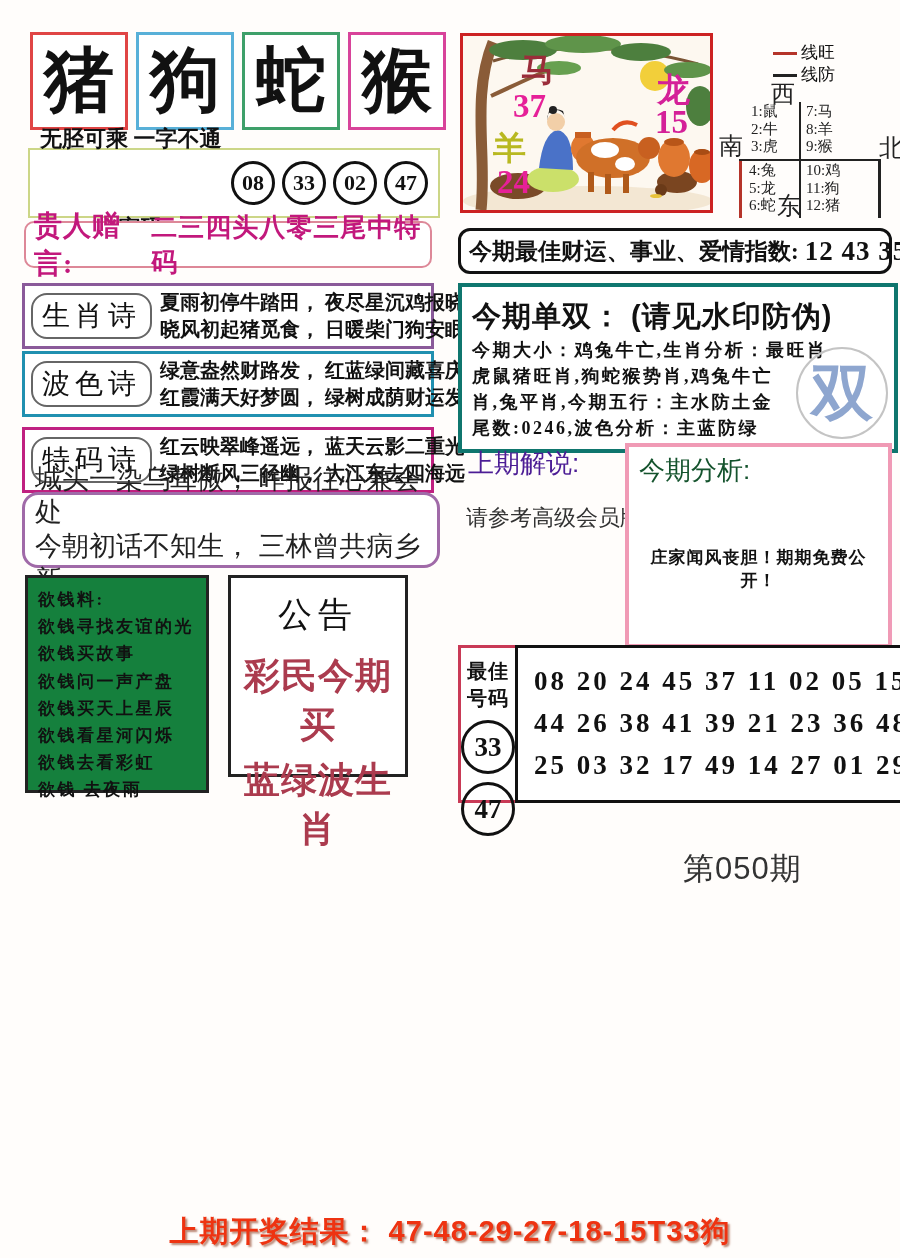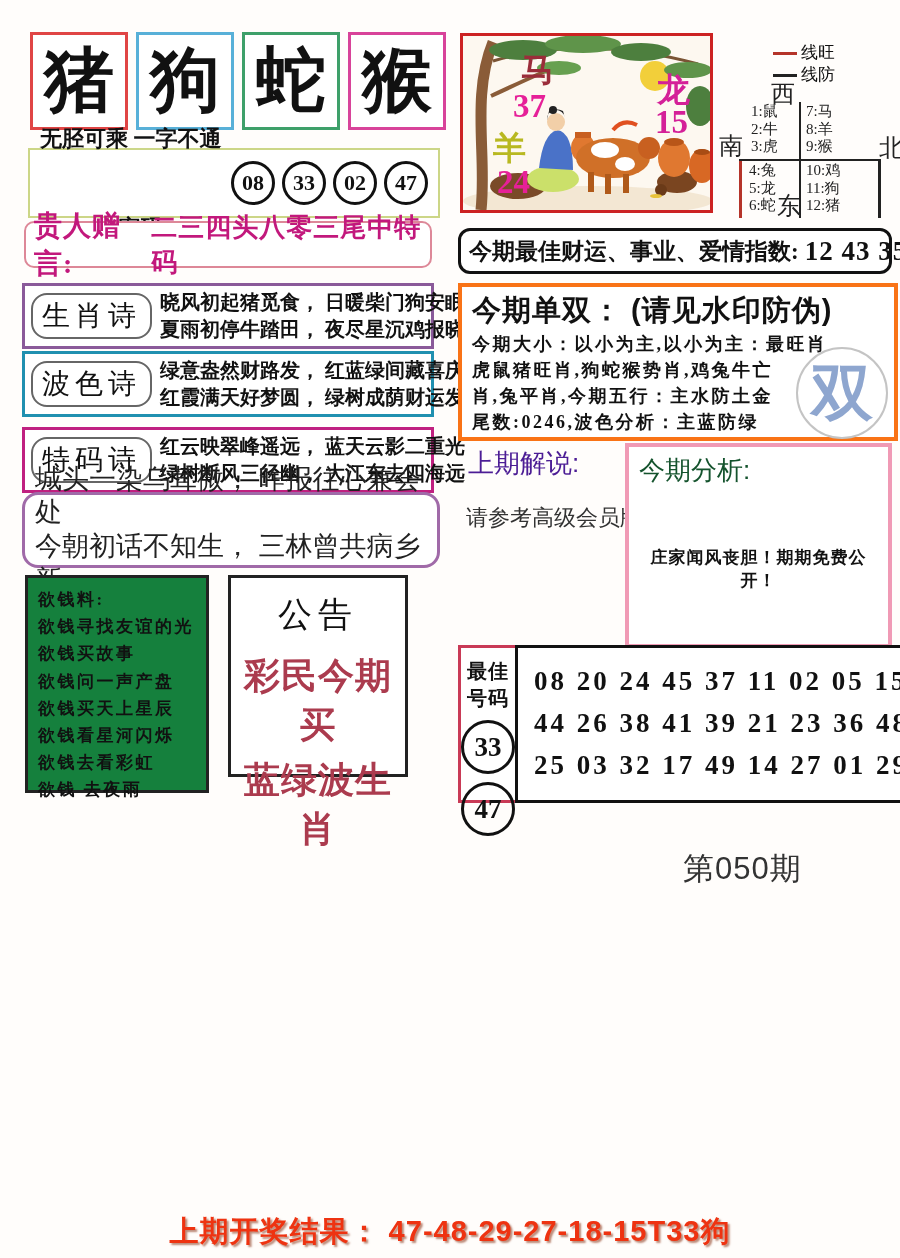--- a/index.html
+++ b/index.html
@@ -65,22 +65,22 @@
   .cq.bl{border-right:2px solid #222;border-left:3px solid #b5342a;padding-left:7px;}
   .cq.br{border-right:3px solid #222;}
 
   
   .indexrow{left:458px;top:228px;width:412px;height:40px;border:3px solid #111;border-radius:12px;
             background:#fff;display:flex;align-items:center;padding:0 8px;white-space:nowrap;}
   .indexrow .lbl{font-size:23px;font-weight:bold;}
   .indexrow .nums{font-size:27px;font-weight:bold;margin-left:6px;letter-spacing:1px;}
 
   
-  .danshuang{left:458px;top:283px;width:412px;height:142px;border:4px solid #f97316;background:#fff;
-             padding:4px 10px;}
+  .danshuang{left:458px;top:283px;width:412px;height:142px;border:4px solid #0f766e;background:#fff;
+             padding:10px 10px;}
   .ds-title{font-family:"Liberation Sans",sans-serif;font-size:29px;font-weight:600;letter-spacing:1px;}
   .ds-line{font-size:18px;font-weight:bold;letter-spacing:2.5px;line-height:1.45;}
   .watermark{position:absolute;right:6px;top:60px;width:88px;height:88px;border:2px solid #c4c4c4;
              border-radius:50%;display:flex;align-items:center;justify-content:center;background:transparent;}
   .watermark span{color:#8ea6cf;font-size:62px;font-weight:bold;}
 
   
   .last-title{left:468px;top:446px;font-family:"Liberation Sans",sans-serif;font-size:26px;color:#4c1d95;}
   .last-text{left:466px;top:503px;font-family:"Liberation Sans",sans-serif;font-size:22px;color:#333;}
   .analysis{left:625px;top:443px;width:239px;height:185px;border:4px solid #f09ab5;background:#fff;padding:6px 10px;}
@@ -129,22 +129,22 @@
   </div>
 
   <div class="abs benefactor">
     <span class="lbl">贵人赠言:</span>
     <span class="txt">二三四头八零三尾中特码</span>
   </div>
 
   <div class="abs poem" style="top: 283px; border-color: rgb(138, 90, 154);">
     <span class="poem-label">生肖诗</span>
     <div class="poem-lines">
+      <div>夏雨初停牛踏田， 夜尽星沉鸡报晓</div>
       <div>晓风初起猪觅食， 日暖柴门狗安眠</div>
-      <div>夏雨初停牛踏田， 夜尽星沉鸡报晓</div>
     </div>
   </div>
   <div class="abs poem" style="top: 351px; border-color: rgb(32, 144, 176);">
     <span class="poem-label">波色诗</span>
     <div class="poem-lines">
       <div>绿意盎然财路发， 红蓝绿间藏喜庆。</div>
       <div>红霞满天好梦圆， 绿树成荫财运发。</div>
     </div>
   </div>
   <div class="abs poem" style="top: 427px; border-color: rgb(192, 32, 128);">
@@ -262,21 +262,21 @@
     </div>
   </div>
 
   <div class="abs indexrow">
     <span class="lbl">今期最佳财运、事业、爱情指数:</span>
     <span class="nums">12 43 35 09 33 47 08</span>
   </div>
 
   <div class="abs danshuang">
     <div class="ds-title">今期单双： (请见水印防伪)</div>
-    <div class="ds-line">今期大小：以小为主,以小为主：最旺肖</div>
+    <div class="ds-line">今期大小：鸡兔牛亡,生肖分析：最旺肖</div>
     <div class="ds-line">虎鼠猪旺肖,狗蛇猴势肖,鸡兔牛亡</div>
     <div class="ds-line">肖,兔平肖,今期五行：主水防土金</div>
     <div class="ds-line">尾数:0246,波色分析：主蓝防绿</div>
     <div class="watermark">
       <span>双</span>
     </div>
   </div>
 
   <div class="abs last-title">上期解说:</div>
   <div class="abs last-text">请参考高级会员版</div>

